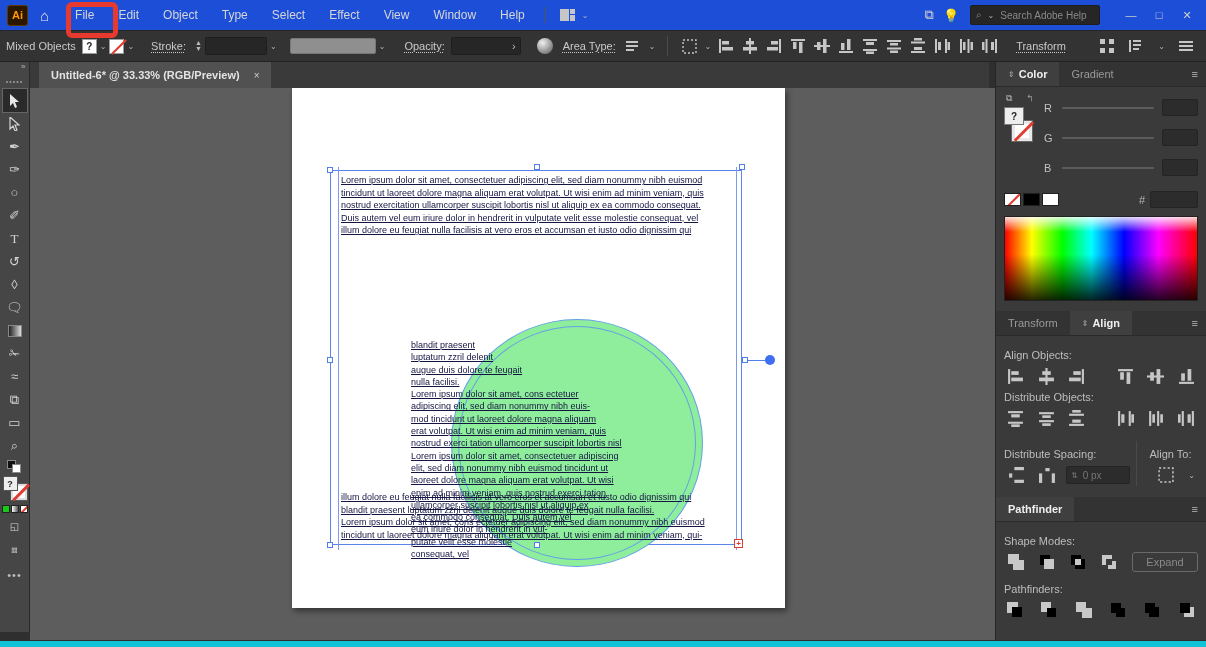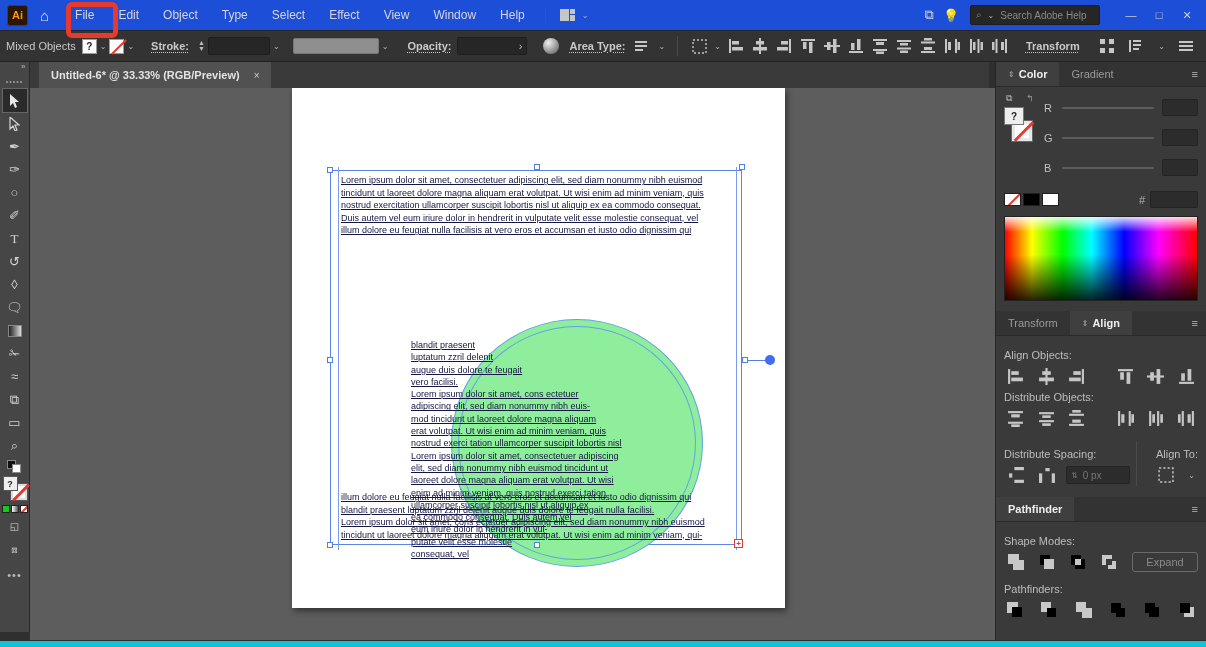--- a/index.html
+++ b/index.html
@@ -25,21 +25,21 @@
   .win-btn { width:26px; height:22px; display:flex; align-items:center; justify-content:center;
     color:#cfcfcf; font-size:11px; }
   .file-highlight { position:absolute; left:66px; top:2px; width:52px; height:36px;
     border:5px solid #e8392e; border-radius:6px; z-index:50; pointer-events:none; }
 
   
   .controlbar { position:absolute; left:0; top:30px; width:1206px; height:32px; background:#333333;
     border-top:1px solid #262626; border-bottom:1px solid #222; display:flex; align-items:center;
     color:#c9c9c9; font-size:11px; z-index:4; }
   .cb-label { margin:0 6px; white-space:nowrap; }
-  .cb-label.u { text-decoration:underline dotted 1px; text-underline-offset:2px;font-weight:bold; }
+  .cb-label.u { text-decoration:underline dotted 1px; text-underline-offset:2px; }
   .swatch { width:15px; height:15px; background:#fff; border:1px solid #9a9a9a; position:relative; }
   .swatch.none:after { content:""; position:absolute; left:-1px; top:6px; width:20px; height:2px;
     background:#e03c31; transform:rotate(-45deg); }
   .swatch .q { position:absolute; inset:0; display:flex; align-items:center; justify-content:center;
     color:#222; font-size:10px; font-weight:bold; }
   .chev { color:#b5b5b5; font-size:8px; margin:0 3px; }
   .stepper { width:13px; height:18px; display:flex; flex-direction:column; align-items:center;
     justify-content:center; color:#bbb; font-size:7px; line-height:6px; }
   .cb-field { height:18px; background:#262626; border:1px solid #1e1e1e; border-radius:2px; }
   .cb-field.w70 { width:70px; display:flex; align-items:center; justify-content:flex-end; color:#bbb; }
@@ -434,21 +434,21 @@
           <div>illum dolore eu feugiat nulla facilisis at vero eros et accumsan et iusto odio dignissim qui</div>
         </div>
 
         <div class="circle-wrap">
           <div class="gcircle"></div>
           <div class="gcircle ring"></div>
           <div class="ctext">
             <div>blandit praesent</div>
             <div>luptatum zzril delenit</div>
             <div>augue duis dolore te feugait</div>
-            <div>vero facilisi.</div>
+            <div>nulla facilisi.</div>
             <div>Lorem ipsum dolor sit amet, cons ectetuer</div>
             <div>adipiscing elit, sed diam nonummy nibh euis-</div>
             <div>mod tincidunt ut laoreet dolore magna aliquam</div>
             <div>erat volutpat. Ut wisi enim ad minim veniam, quis</div>
             <div>nostrud exerci tation ullamcorper suscipit lobortis nisl</div>
             <div>Lorem ipsum dolor sit amet, consectetuer adipiscing</div>
             <div>elit, sed diam nonummy nibh euismod tincidunt ut</div>
             <div>laoreet dolore magna aliquam erat volutpat. Ut wisi</div>
             <div>enim ad minim veniam, quis nostrud exerci tation</div>
             <div>ullamcorper suscipit lobortis nisl ut aliquip ex</div>
@@ -658,21 +658,21 @@
                 </svg>
               </div>
             <div class="spacing-field">
               <span style="font-size:8px">⇅</span>
               <span>0 px</span>
             </div>
           </div>
         </div>
         <div class="divider-v"></div>
         <div style="flex:1">
-          <div class="sect-label" style="text-align:right">Align To:</div>
+          <div class="sect-label" style="text-align:center">Align To:</div>
           <div class="icon-row" style="justify-content:flex-end">
             <div class="al-btn">
                 <svg width="16" height="16" viewBox="0 0 15 15">
                   <rect x="1" y="1" width="13" height="13" fill="none" stroke="#c8c8c8" stroke-width="1.4" stroke-dasharray="2 2"></rect>
                 </svg>
               </div>
             <span class="chev">⌄</span>
           </div>
         </div>
       </div>

